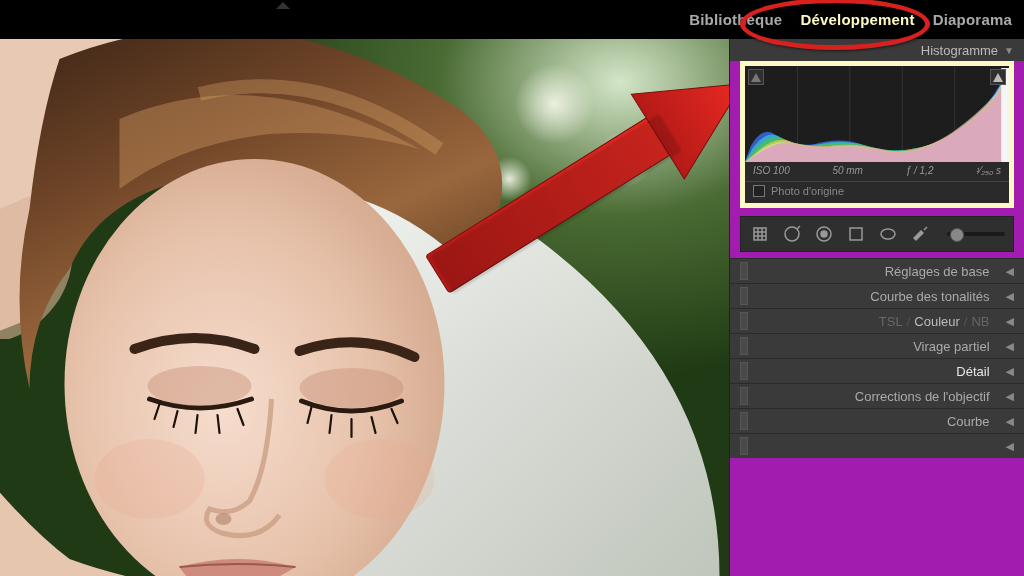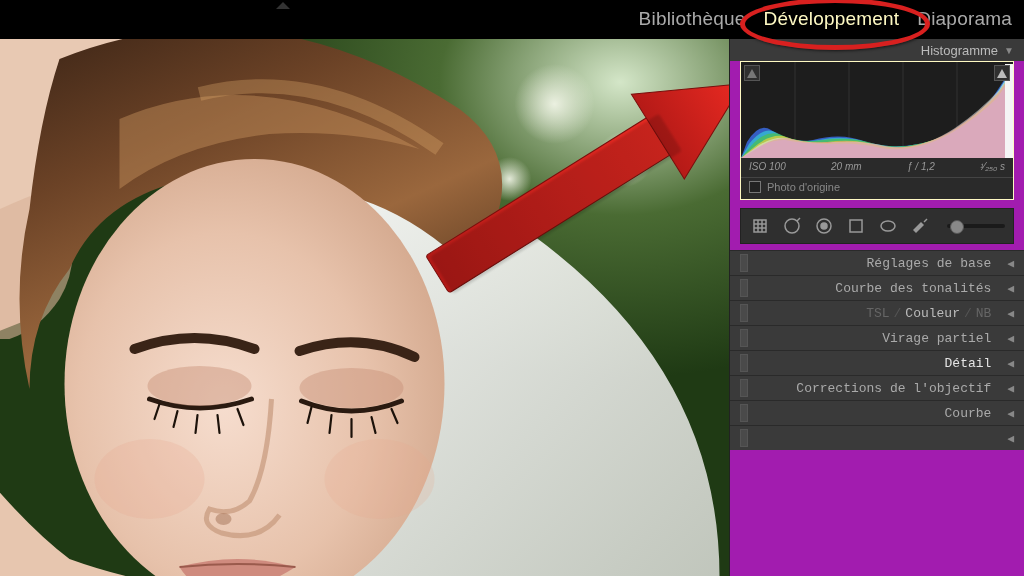--- a/index.html
+++ b/index.html
@@ -10,22 +10,22 @@
     -webkit-font-smoothing: antialiased;
   }
   .topbar {
     height: 38px; background: #000;
     display: flex; align-items: center; justify-content: flex-end;
     padding-right: 12px; gap: 18px;
     border-bottom: 1px solid #000;
     position: relative;
   }
   .topbar .module {
-    font-size: 19px; color: #aaa; cursor: pointer;
-    font-weight: 400; letter-spacing: 0.2px;
+    font-size: 15px; color: #aaa; cursor: pointer;
+    font-weight: 700; letter-spacing: 0.2px;
   }
   .topbar .module.active { color: #fef9c3; }
   .topbar .tri {
     position: absolute; left: 276px; top: 2px;
     width: 0; height: 0;
     border-left: 7px solid transparent;
     border-right: 7px solid transparent;
     border-bottom: 7px solid #333;
   }
   .circle-highlight {
@@ -52,21 +52,21 @@
     font-size: 13px;
   }
   .panel-header {
     height: 22px; display:flex; justify-content:flex-end; align-items:center;
     padding: 0 10px; color: #bbb; background:#3a3a3a;
     font-size: 13px; gap:6px;
   }
   .panel-header .chev { font-size:10px; color:#888;}
   .histogram-box {
     margin: 0 10px 4px 10px; background: #2a2a2a;
-    border: 1px solid #fef9c3; position:relative;
+    border: 5px solid #fef9c3; position:relative;
   }
   .histo-svg { width:100%; height:96px; display:block; background:#1d1d1d;}
   .clip-tri {
     position:absolute; width:14px; height:14px; background:#2f2f2f;
     border:1px solid #555; top:3px;
   }
   .clip-tri.left{ left:3px;}
   .clip-tri.right{ right:3px;}
   .clip-tri svg{width:100%;height:100%;}
   .histo-meta {
@@ -94,21 +94,21 @@
   }
   .toolstrip .slider .knob{
     position:absolute; left:3px; top:-4px; width:12px;height:12px;
     background:#888; border-radius:50%; border:1px solid #555;
   }
 
   .accordion { display:flex; flex-direction:column; }
   .acc-item {
     height:24px; display:flex; align-items:center; justify-content:space-between;
     padding:0 10px; background:#3a3a3a; border-top:1px solid #2a2a2a;
-    color:#aaa; font-size:13px; cursor:pointer;font-family:Liberation Mono, monospace;
+    color:#aaa; font-size:13px; cursor:pointer;
   }
   .acc-item .lbl { display:flex; align-items:center; gap:8px; flex:1; justify-content:flex-end;}
   .acc-item .lbl .title{ }
   .acc-item .dot {
     width:6px; height:16px; background:#4a4a4a; border:1px solid #555;
   }
   .acc-item .arrow{ color:#888; font-size:11px; margin-left:8px;}
   .acc-item.bright .title{ color:#e5e5e5; }
   .acc-item .tsl { color:#666;}
   .acc-item .tsl .sep{ margin:0 4px; color:#555;}
@@ -261,21 +261,21 @@
         <path d="M 0 96 L 14 88 Q 30 76 46 76 Q 66 82 90 80 Q 118 78 142 84 Q 176 90 212 68 Q 240 50 258 30 Q 266 18 272 12 L 272 96 Z" fill="#d8423a" opacity="0.65"></path>
 
         <path d="M 0 96 L 12 88 Q 28 78 44 78 Q 64 82 88 82 Q 116 80 140 86 Q 174 92 212 70 Q 238 54 256 36 Q 264 24 272 14 L 272 96 Z" fill="#c94fbf" opacity="0.55"></path>
 
         <path d="M 0 96 L 14 86 Q 30 74 46 76 Q 68 82 92 80 Q 120 78 144 84 Q 178 90 214 66 Q 240 48 258 28 Q 266 16 272 4 L 272 96 Z" fill="#e7e7e7" opacity="0.55"></path>
 
         <rect x="264" y="2" width="8" height="94" fill="#f5f5f5"></rect>
       </svg>
       <div class="histo-meta">
         <span>ISO 100</span>
-        <span>20 mm</span>
+        <span>50 mm</span>
         <span>ƒ / 1,2</span>
         <span>¹⁄₂₅₀ s</span>
       </div>
       <div class="orig-row">
         <span class="sq"></span>
         <span>Photo d'origine</span>
       </div>
     </div>
 
     <div class="toolstrip">

